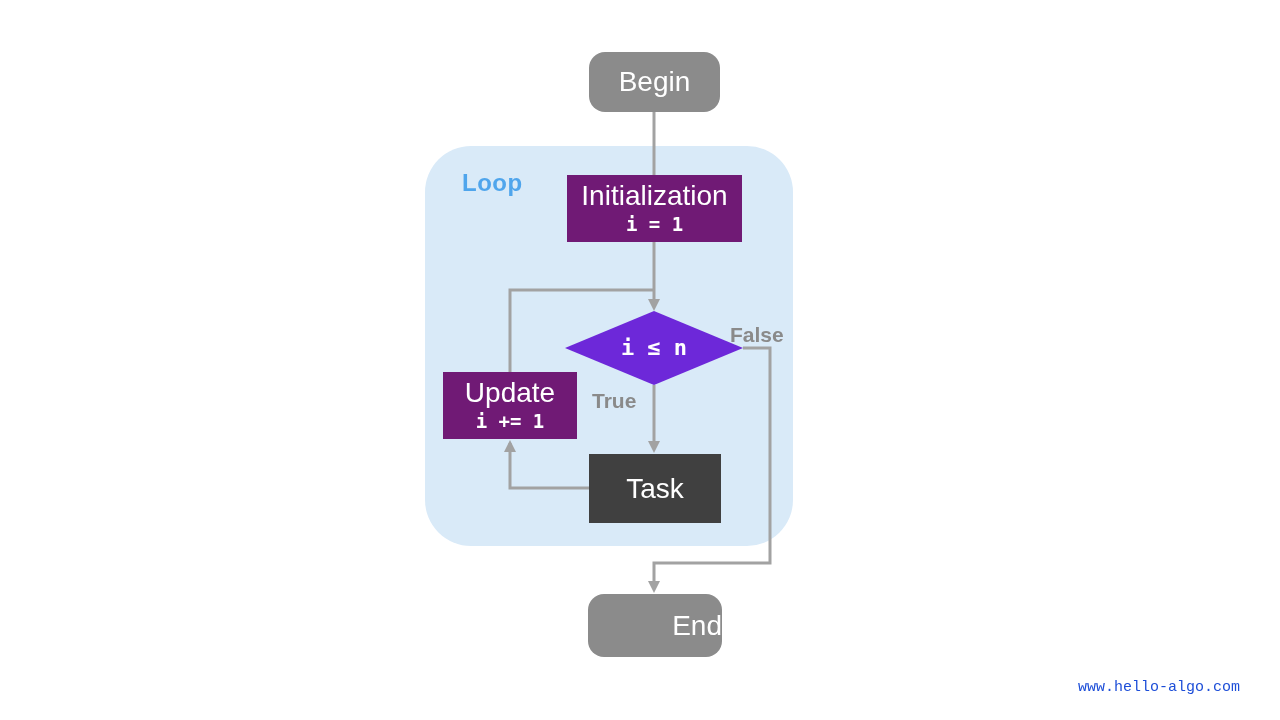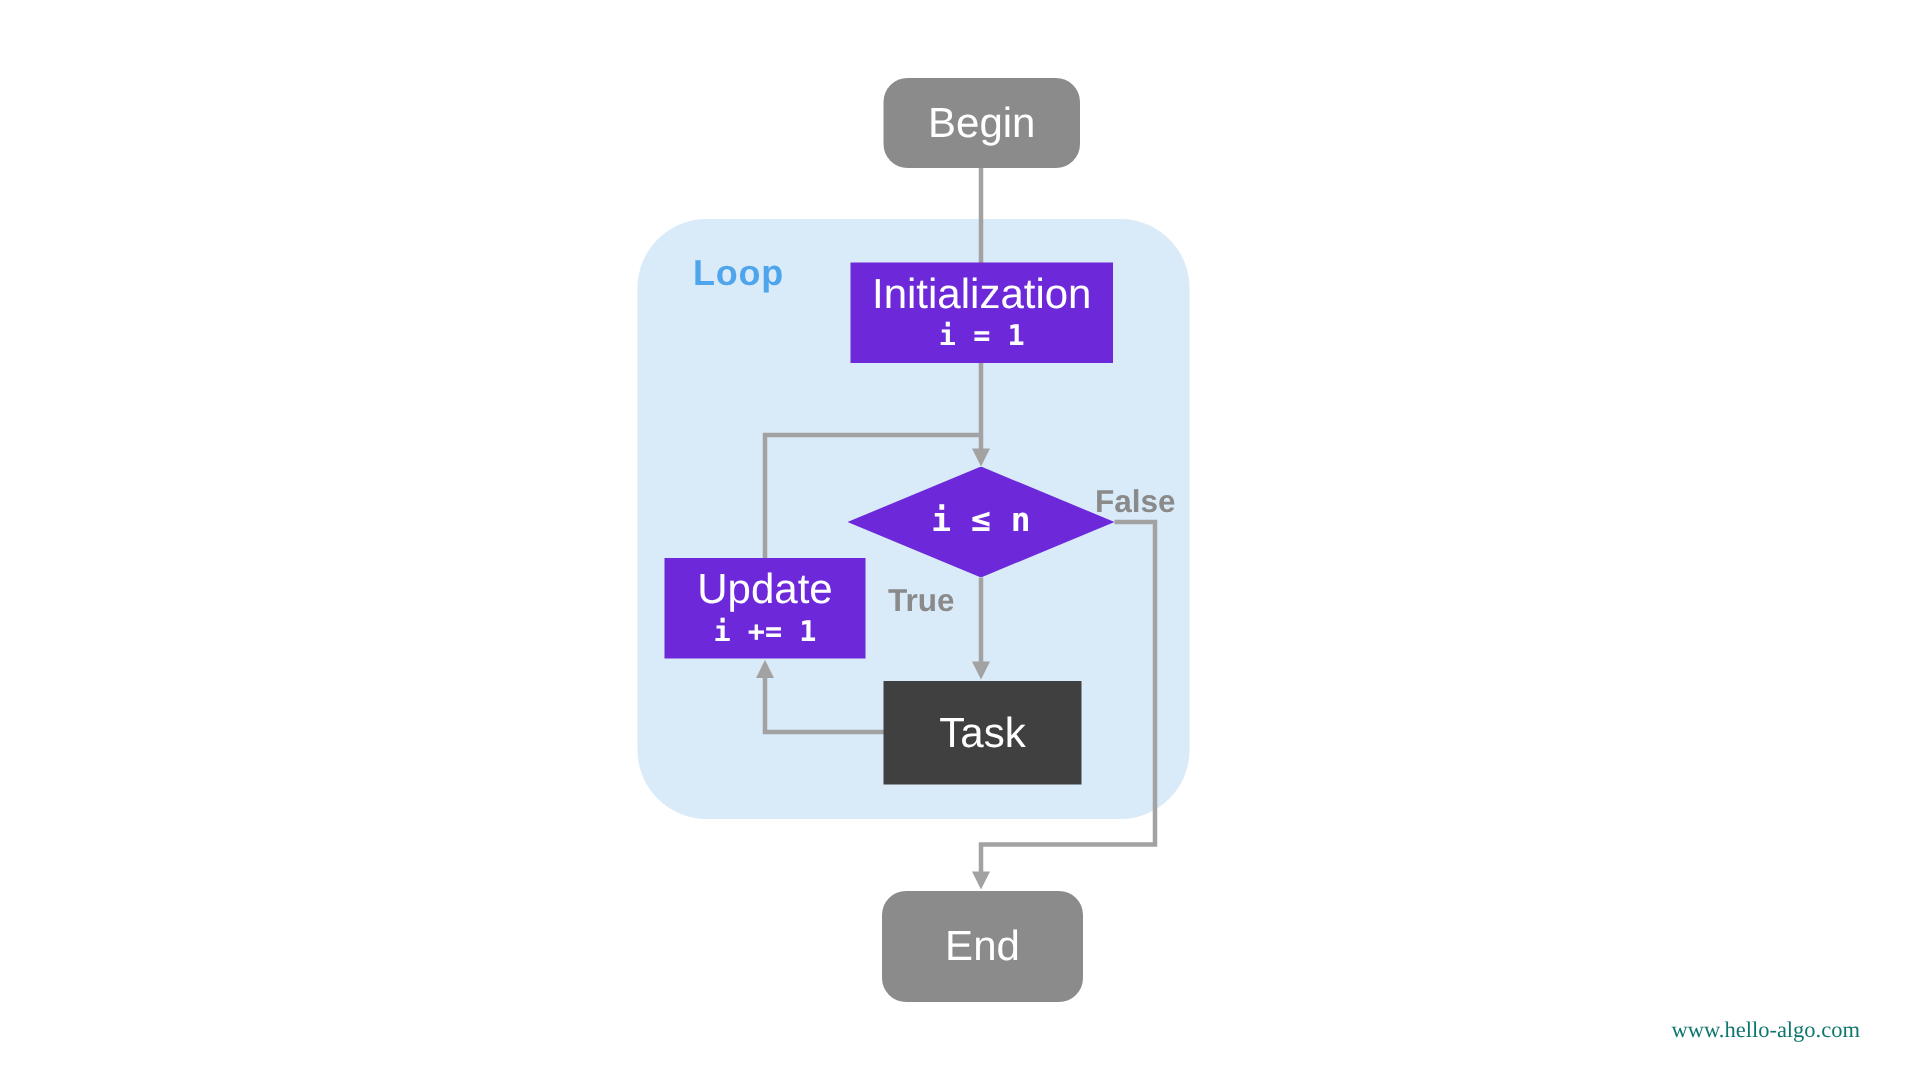--- a/index.html
+++ b/index.html
@@ -53,27 +53,27 @@
   .node .code {
     font-family: "DejaVu Sans Mono", "Liberation Mono", monospace;
     font-weight: bold;
     font-size: 19px;
     line-height: 26px;
   }
   .terminal {
     background: #8B8B8B;
     border-radius: 16px;
   }
-  .process-blue { background: #6d28d9; }
+  .process-blue { background: #701a75; }
   .process-green { background: #404040; }
   #node-begin { left: 589px; top: 52px;  width: 131px; height: 60px; }
   #node-init  { left: 567px; top: 175px; width: 175px; height: 67px; }
   #node-update{ left: 443px; top: 372px; width: 134px; height: 67px; }
   #node-task  { left: 589px; top: 454px; width: 132px; height: 69px; }
-  #node-end   { left: 588px; top: 594px; width: 134px; height: 74px; }
+  #node-end   { left: 588px; top: 594px; width: 134px; height: 63px; align-items: flex-end; }
   #node-condition {
     left: 565px; top: 311px;
     width: 178px; height: 74px;
     background: #6d28d9;
     clip-path: polygon(50% 0, 100% 50%, 50% 100%, 0 50%);
   }
   #node-condition .code { font-size: 22px; }
   
   .edge-label {
     position: absolute;
@@ -81,23 +81,23 @@
     font-weight: bold;
     color: #8A8A8A;
     z-index: 2;
   }
   #label-false { left: 730px; top: 323px; text-align: center; }
   #label-true  { left: 592px; top: 389px; }
   
   .watermark {
     position: absolute;
     right: 40px; top: 679px;
-    font-family: Liberation Serif, serif;
+    font-family: Liberation Mono, monospace;
     font-size: 15px;
-    color: #0f766e;
+    color: #1d4ed8;
     z-index: 2;
   }
 </style>
 </head>
 <body>
 
 <div id="canvas">
 
   <div class="loop-container"></div>
   <div class="loop-label">Loop</div>

